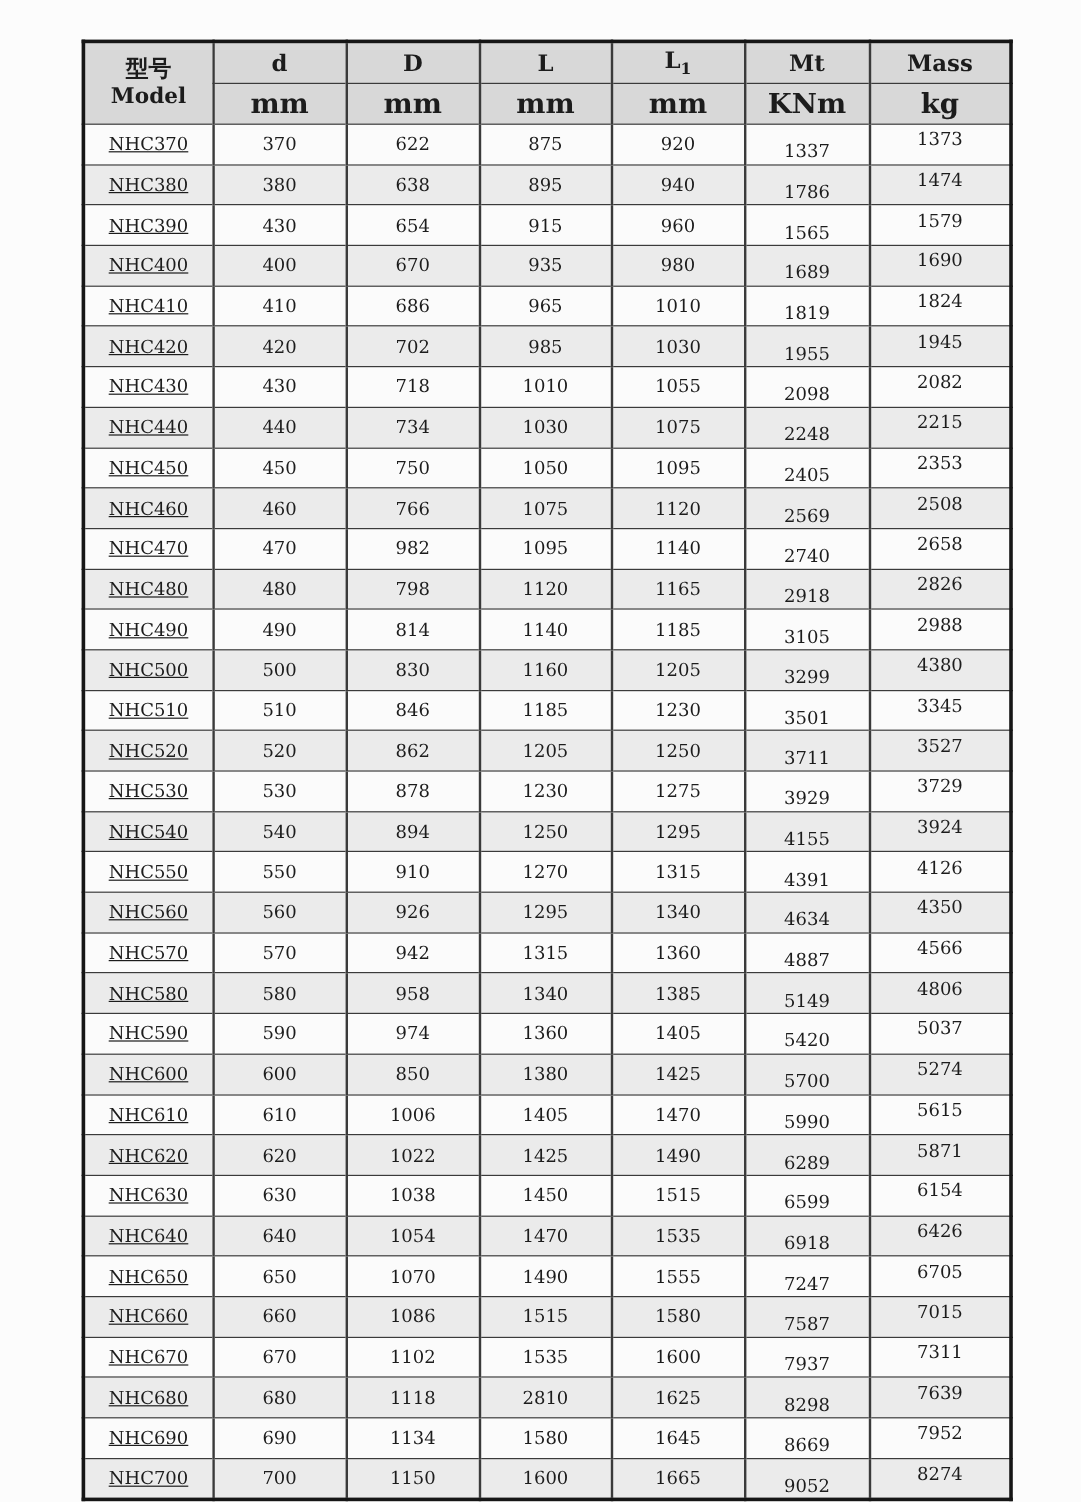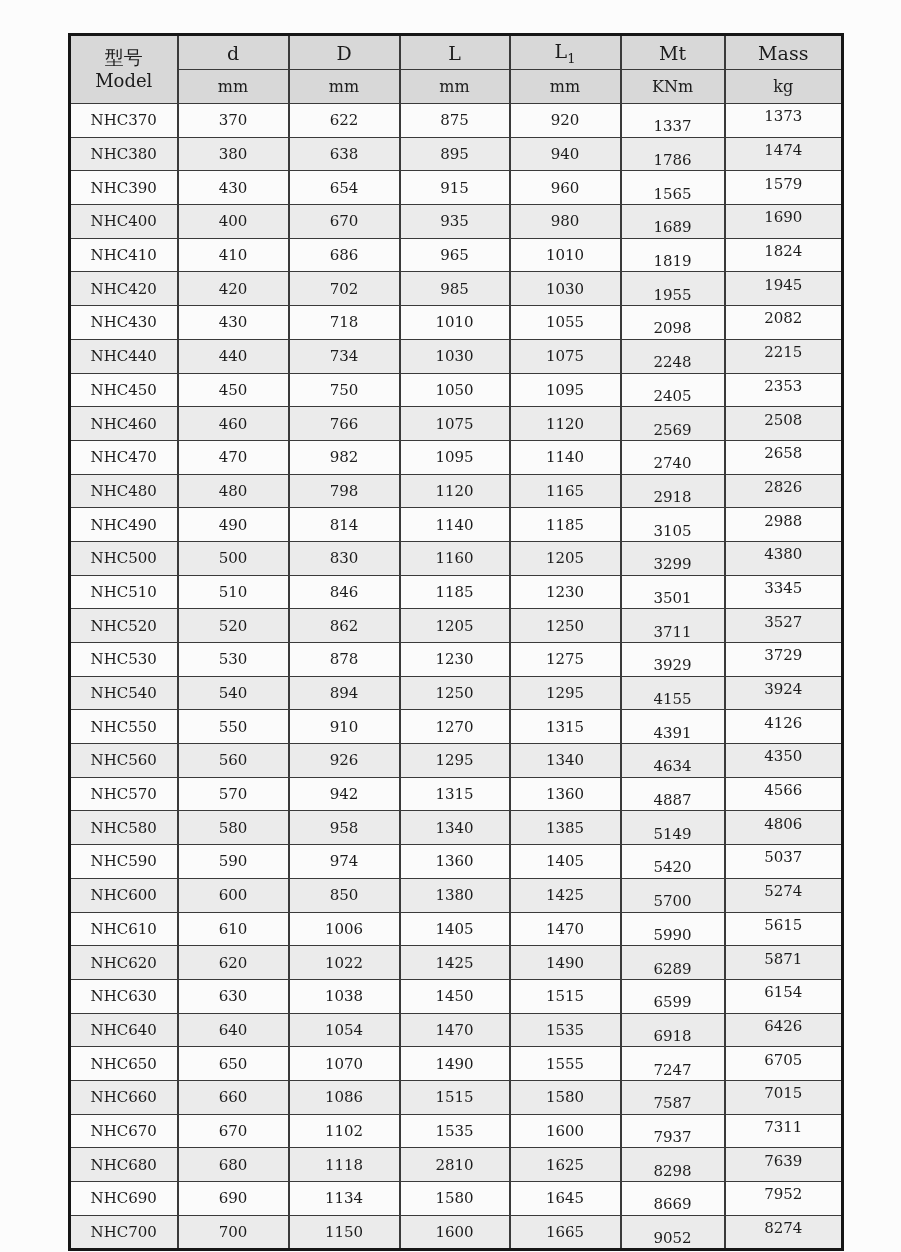--- a/index.html
+++ b/index.html
@@ -35,27 +35,27 @@
     border-right-width: 2px;
     text-align: center;
     vertical-align: middle;
     padding: 0;
     overflow: hidden;
     white-space: nowrap;
   }
   .spec-table thead th {
     background: #d8d8d8;
     height: 33px;
-    font-weight: normal;
+    font-weight: bold;
   }
   .spec-table thead .sym-row th {
     font-size: 19px;
   }
   .spec-table thead .unit-row th {
-    font-size: 16px;
+    font-size: 23px;
   }
   th.model-head {
     font-size: 15px;
     line-height: 1.25;
   }
   th.model-head .model-en {
     font-size: 18px;
   }
   th sub {
     font-size: 13px;
@@ -63,20 +63,21 @@
   .spec-table tbody td {
     height: 32.7px;
     font-size: 15px;
     background: #fbfbfb;
   }
   .spec-table tbody tr:nth-child(even) td {
     background: #ebebeb;
   }
   td.model-cell {
     font-size: 15.5px;
+    text-decoration: underline;
   }
   td.mt-cell span {
     position: relative;
     top: 6px;
     display: inline-block;
   }
   td.mass-cell span {
     position: relative;
     top: -4px;
     display: inline-block;

